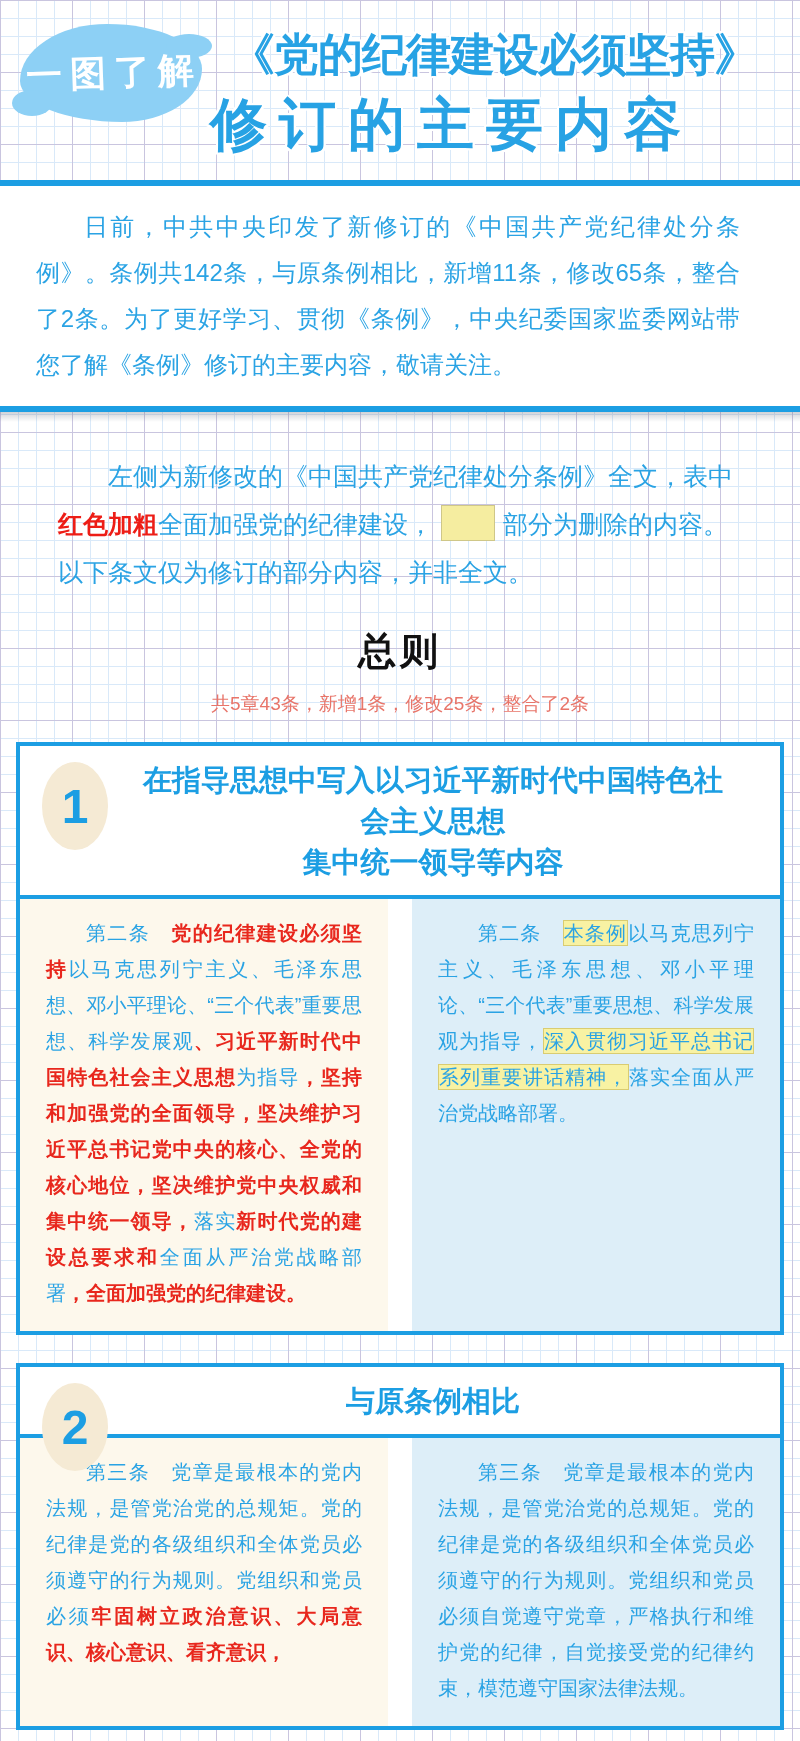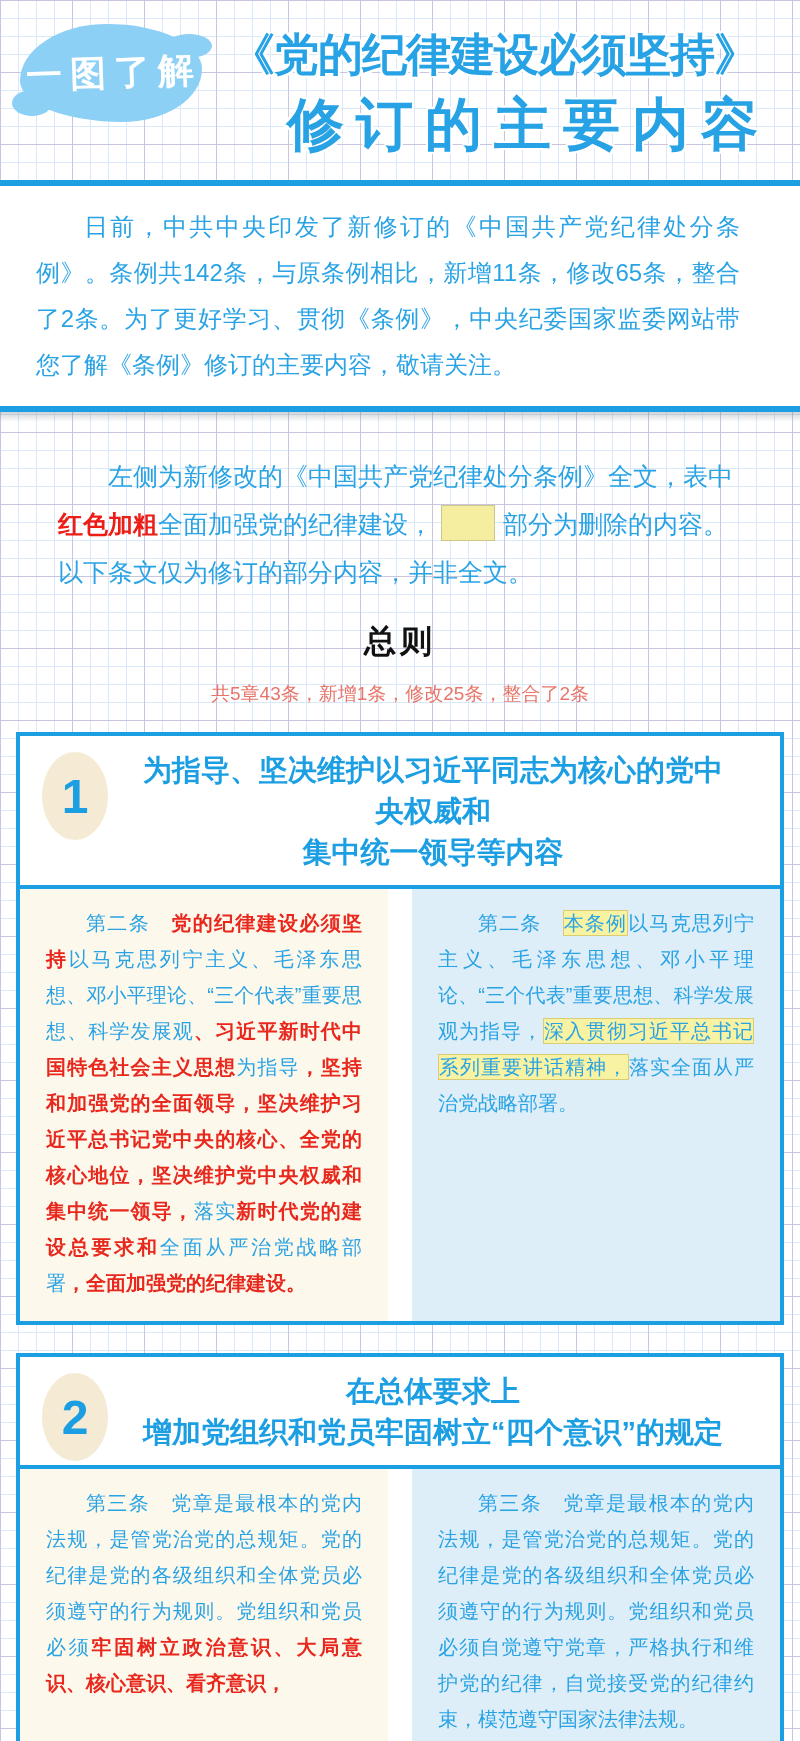--- a/index.html
+++ b/index.html
@@ -35,21 +35,21 @@
     position:relative; z-index:2; color:#ffffff; font-size:36px; font-weight:bold;
     letter-spacing:8px; transform:rotate(-2deg);
     font-family:"Liberation Serif", serif; white-space:nowrap; padding-left:6px;
   }
   .title1 {
     position:absolute; left:196px; top:26px; width:596px; text-align:center;
     color:#27a2e4; font-size:45px; font-weight:bold; line-height:58px;
     font-family:"Liberation Serif", serif; letter-spacing:-1px; white-space:nowrap;
   }
   .title2 {
-    position:absolute; left:210px; top:92px; width:560px; text-align:right;
+    position:absolute; left:210px; top:92px; width:560px; text-align:left;
     color:#27a2e4; font-size:57px; font-weight:bold; line-height:66px;
     font-family:"Liberation Serif", serif; letter-spacing:12px; white-space:nowrap;
   }
   
   .bar { height:6px; background:#1c9ee3; }
   .bar-shadow { height:10px; background:linear-gradient(180deg, rgba(110,115,130,.32), rgba(110,115,130,0)); }
   .intro {
     background:#ffffff; padding:18px 60px 18px 36px;
   }
   .intro p {
@@ -58,21 +58,21 @@
   
   .note { padding:30px 58px 0 58px; }
   .note p { color:#2aa3e4; font-size:25px; line-height:48px; text-indent:2em; }
   .note-red { color:#ed1d16; font-weight:bold; }
   .swatch {
     display:inline-block; width:54px; height:36px; background:#f5eda0;
     border:1px solid #cfc788; vertical-align:-8px; margin:0 8px;
   }
   
   .zongze {
-    margin-top:16px; text-align:center; color:#111; font-size:32px; font-weight:bold;
+    margin-top:26px; text-align:center; color:#111; font-size:38px; font-weight:bold;
     font-family:"Liberation Serif", serif; letter-spacing:4px; line-height:58px;
   }
   .subtitle {
     margin-top:10px; text-align:center; color:#e8756a; font-size:19px; line-height:28px;
   }
   
   .card {
     margin:24px 16px 0 16px; border:4px solid #1c9ee3; background:#ffffff;
   }
   .card2 { margin-top:28px; }
@@ -126,39 +126,38 @@
 
 <div class="zongze">总则</div>
 <div class="subtitle">共5章43条，新增1条，修改25条，整合了2条</div>
 
 <div class="card">
   <div class="card-header">
     <div class="num-oval">
       <span class="num">1</span>
     </div>
     <div class="card-heading">
-        <div>为指导、坚决维护以习近平同志为核心的党中央权威和</div>
+        <div>在指导思想中写入以习近平新时代中国特色社会主义思想</div>
         <div>集中统一领导等内容</div>
       </div>
   </div>
   <div class="card-divider"></div>
   <div class="cols">
     <div class="col col-left"><span class="seg-blue">第二条　</span><span class="seg-red">党的纪律建设必须坚持</span><span class="seg-blue">以马克思列宁主义、毛泽东思想、邓小平理论、“三个代表”重要思想、科学发展观</span><span class="seg-red">、习近平新时代中国特色社会主义思想</span><span class="seg-blue">为指导</span><span class="seg-red">，坚持和加强党的全面领导，坚决维护习近平总书记党中央的核心、全党的核心地位，坚决维护党中央权威和集中统一领导，</span><span class="seg-blue">落实</span><span class="seg-red">新时代党的建设总要求和</span><span class="seg-blue">全面从严治党战略部署</span><span class="seg-red">，全面加强党的纪律建设。</span></div>
     <div class="col col-right"><span class="seg-blue">第二条　</span><span class="seg-hl">本条例</span><span class="seg-blue">以马克思列宁主义、毛泽东思想、邓小平理论、“三个代表”重要思想、科学发展观为指导，</span><span class="seg-hl">深入贯彻习近平总书记系列重要讲话精神，</span><span class="seg-blue">落实全面从严治党战略部署。</span></div>
   </div>
 </div>
 
 <div class="card card2">
   <div class="card-header">
     <div class="num-oval">
       <span class="num">2</span>
     </div>
     <div class="card-heading">
-        <div>在总体要求上</div>
-        <div>增加党组织和党员牢固树立“四个意识”的规定</div>
+        <div>与原条例相比</div>
       </div>
   </div>
   <div class="card-divider"></div>
   <div class="cols">
     <div class="col col-left"><span class="seg-blue">第三条　党章是最根本的党内法规，是管党治党的总规矩。党的纪律是党的各级组织和全体党员必须遵守的行为规则。党组织和党员必须</span><span class="seg-red">牢固树立政治意识、大局意识、核心意识、看齐意识，</span></div>
     <div class="col col-right"><span class="seg-blue">第三条　党章是最根本的党内法规，是管党治党的总规矩。党的纪律是党的各级组织和全体党员必须遵守的行为规则。党组织和党员必须自觉遵守党章，严格执行和维护党的纪律，自觉接受党的纪律约束，模范遵守国家法律法规。</span></div>
   </div>
 </div>
 
 </body></html>

